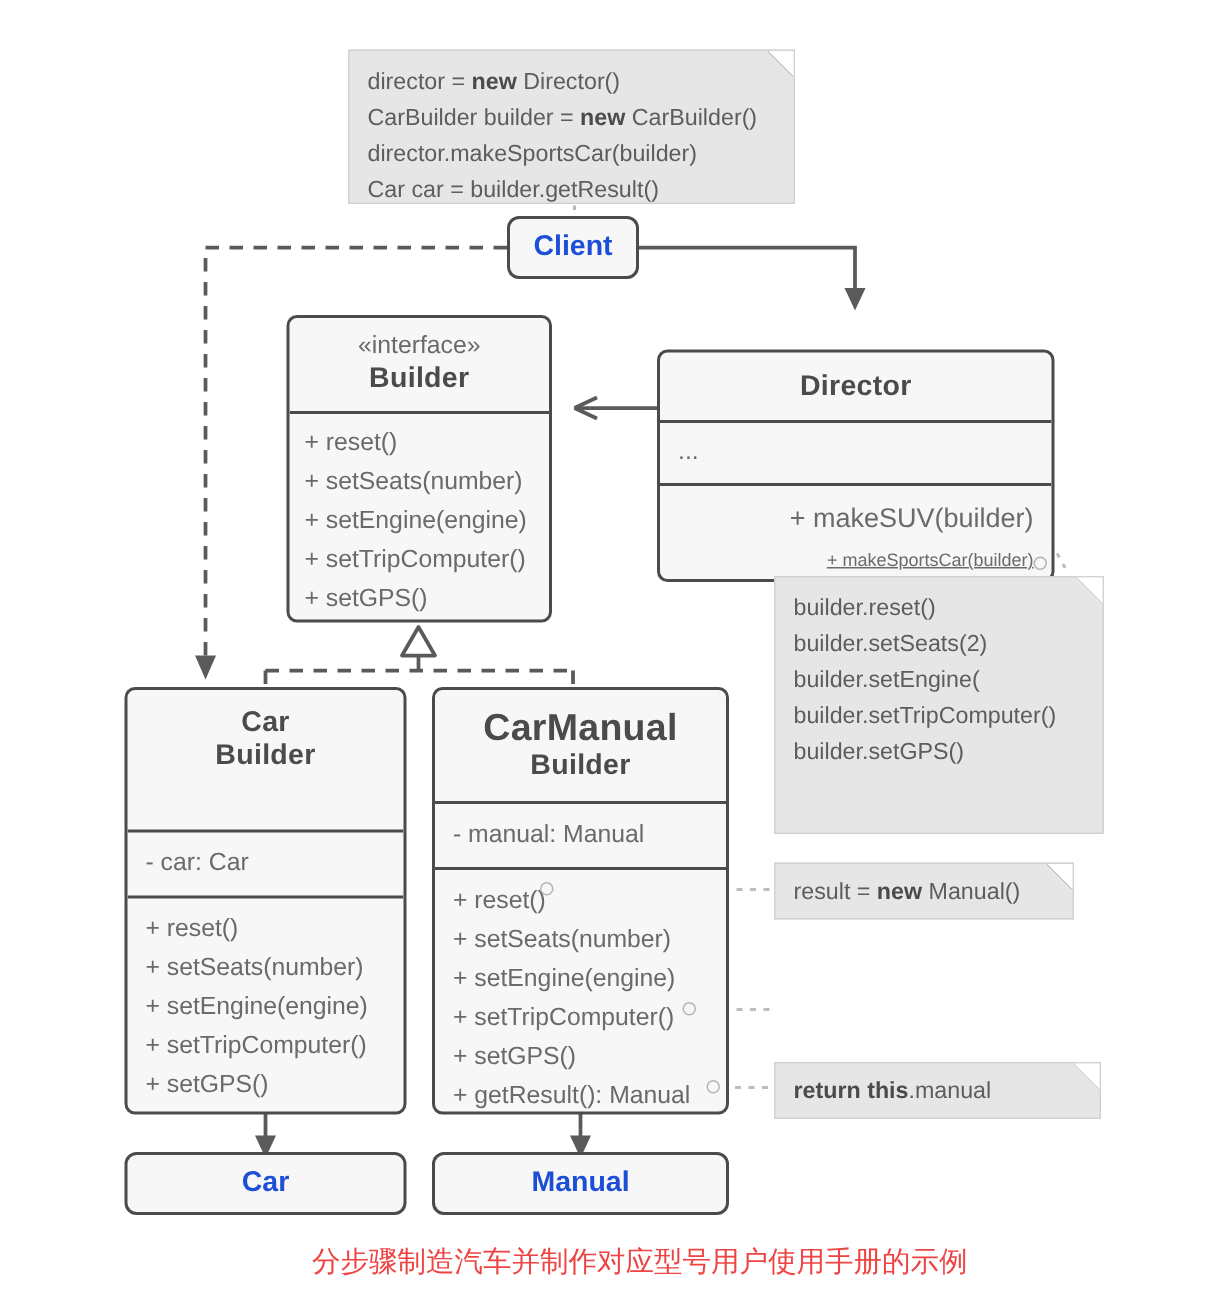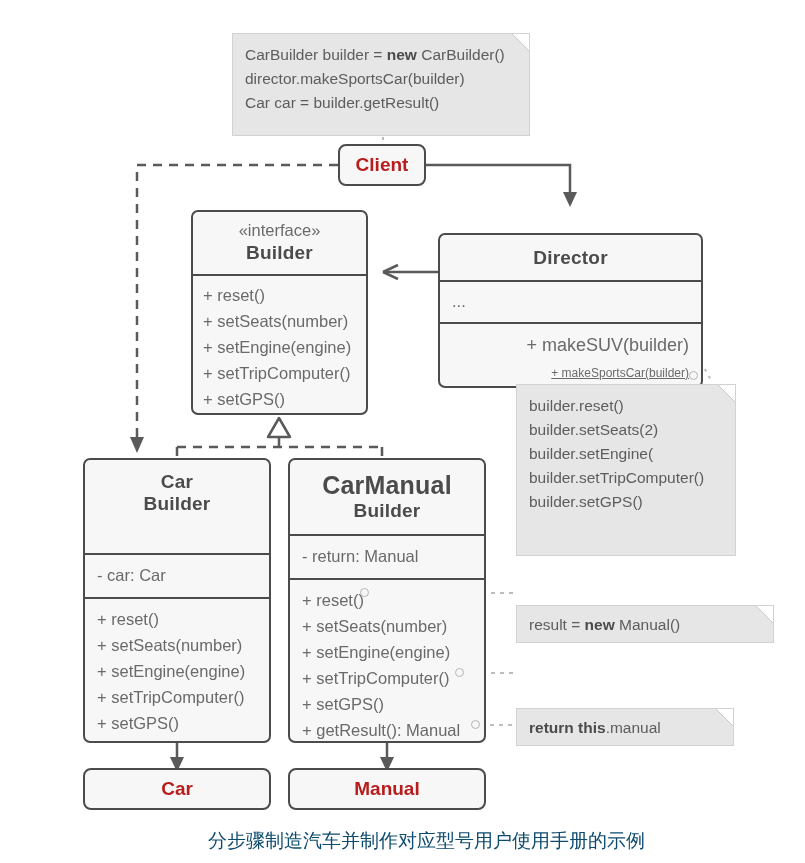--- a/index.html
+++ b/index.html
@@ -67,21 +67,21 @@
   .simplebox {
     position: absolute;
     box-sizing: border-box;
     background: #f7f7f7;
     border: 2.5px solid #4b4b4b;
     border-radius: 8px;
     display: flex;
     align-items: center;
     justify-content: center;
     font-weight: bold;
-    color: #b91c1c;
+    color: #1d4ed8;
     z-index: 3;
   }
 
   
   .note {
     position: absolute;
     box-sizing: border-box;
     background: #e6e6e6;
     border: 1.5px solid #d2d2d2;
     color: #5d5d5d;
@@ -114,21 +114,21 @@
     box-sizing: border-box;
     z-index: 4;
   }
 
   
   .caption {
     position: absolute;
     left: 0;
     right: 0;
     text-align: center;
-    color: #0c4a6e;
+    color: #ef4444;
     font-size: 19px;
     padding-left: 48px;
   }
 </style>
 </head>
 <body>
 
 <div id="canvas">
 
   <svg class="edges" viewBox="0 0 805 863" xmlns="http://www.w3.org/2000/svg">
@@ -170,20 +170,21 @@
     <line x1="473" y1="593" x2="516" y2="593" stroke="#bdbdbd" stroke-width="2" stroke-dasharray="4,5"></line>
 
     <line x1="473" y1="673" x2="516" y2="673" stroke="#bdbdbd" stroke-width="2" stroke-dasharray="4,5"></line>
 
     <line x1="490" y1="725" x2="516" y2="725" stroke="#bdbdbd" stroke-width="2" stroke-dasharray="4,5"></line>
   </svg>
 
   <div class="note" style="left:232px; top:33px; width:298px; height:103px;">
     <div class="foldedge"></div>
     <div>
+      <div class="nline">director = <b>new</b> Director()</div>
       <div class="nline">CarBuilder builder = <b>new</b> CarBuilder()</div>
       <div class="nline">director.makeSportsCar(builder)</div>
       <div class="nline">Car car = builder.getResult()</div>
     </div>
   </div>
 
   <div class="simplebox" style="left:338px; top:144px; width:88px; height:42px; font-size:19px;">
     <span>Client</span>
   </div>
 
@@ -243,37 +244,37 @@
       <div class="mrow">+ getResult(): Car</div>
     </div>
   </div>
 
   <div class="cls" style="left:288px; top:458px; width:198px; height:285px;">
     <div class="compartment" style="padding:11px 8px 12px 8px;">
       <div class="hdr" style="font-size:25px;">CarManual</div>
       <div class="hdr" style="font-size:19px;">Builder</div>
     </div>
     <div class="sep compartment" style="padding:7px 12px 9px 12px;">
-      <div class="mrow">- return: Manual</div>
+      <div class="mrow">- manual: Manual</div>
     </div>
     <div class="sep compartment" style="padding:7px 12px 8px 12px;">
       <div class="mrow">+ reset()</div>
       <div class="mrow">+ setSeats(number)</div>
       <div class="mrow">+ setEngine(engine)</div>
       <div class="mrow">+ setTripComputer()</div>
       <div class="mrow">+ setGPS()</div>
       <div class="mrow">+ getResult(): Manual</div>
     </div>
   </div>
 
   <div class="dot" style="left:360px; top:588px; z-index:5;"></div>
   <div class="dot" style="left:455px; top:668px; z-index:5;"></div>
   <div class="dot" style="left:471px; top:720px; z-index:5;"></div>
 
-  <div class="note" style="left:516px; top:605px; width:258px; height:38px; padding-top:7px;">
+  <div class="note" style="left:516px; top:575px; width:200px; height:38px; padding-top:7px;">
     <div class="foldedge"></div>
     <div class="nline">result = <b>new</b> Manual()</div>
   </div>
 
 
   <div class="note" style="left:516px; top:708px; width:218px; height:38px; padding-top:7px;">
     <div class="foldedge"></div>
     <div class="nline"><b>return this</b>.manual</div>
   </div>
 

